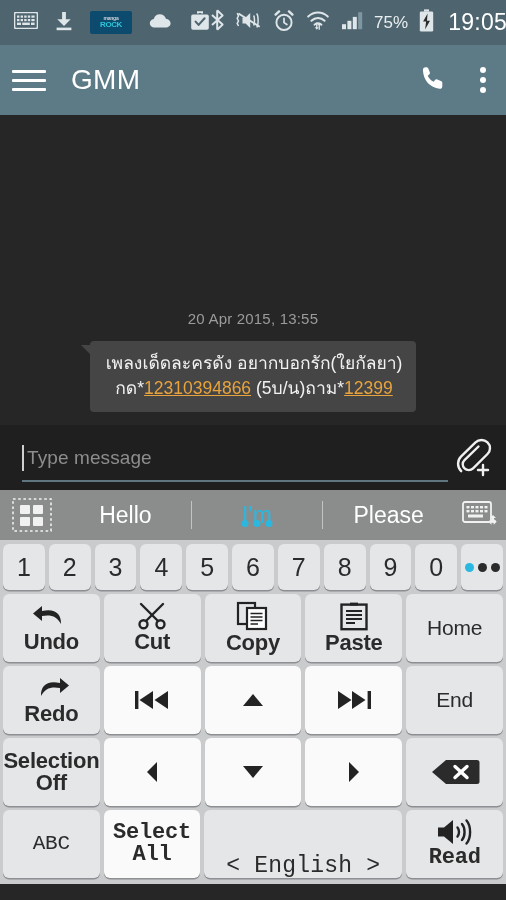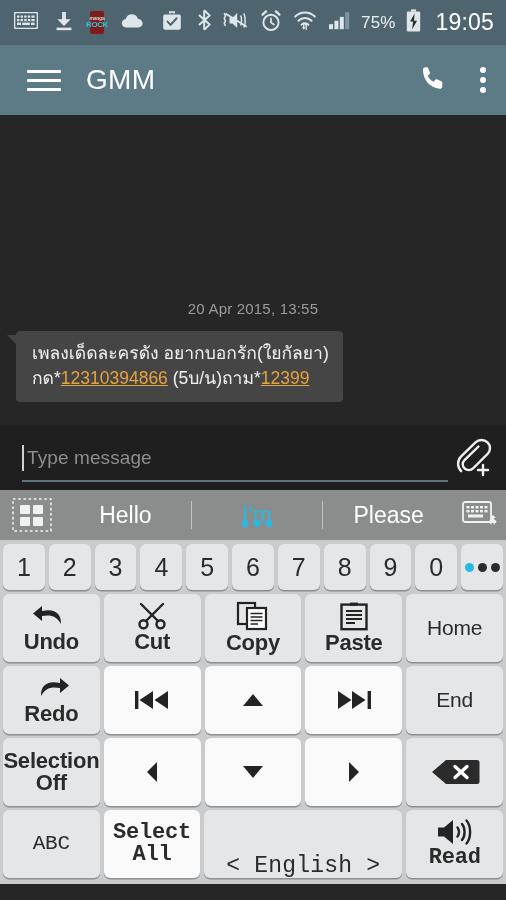--- a/index.html
+++ b/index.html
@@ -14,50 +14,50 @@
 
   
   .statusbar{
     height:45px; background:#4e6570; display:flex; align-items:center;
     padding:0 12px 0 14px; color:#e9eef0;
   }
   .sb-left{ display:flex; align-items:center; gap:17px; }
   .sb-right{ display:flex; align-items:center; gap:11px; margin-left:auto; }
   .sb-ico{ display:block; }
   .mangarock{
-    width:14px;height:23px;border-radius:2px;background:#7f1d1d;
+    width:42px;height:23px;border-radius:2px;background:#0c4a6e;
     display:flex;flex-direction:column;align-items:center;justify-content:center;
     line-height:1;
   }
   .mangarock .m1{font-size:5px;color:#cfd6d8;font-weight:bold;letter-spacing:-.2px;}
   .mangarock .m2{font-size:8px;color:#2ec5d8;font-weight:bold;letter-spacing:-.4px;}
   .batt-pct{ font-size:17px; letter-spacing:.1px; color:#e9eef0; }
   .clock{ font-size:23px; letter-spacing:.2px; color:#ffffff; margin-left:3px; }
 
   
   .appbar{
     height:70px;background:#5d7a87;display:flex;align-items:center;
-    padding:0 18px 0 27px;
+    padding:0 18px 0 12px;
   }
   .hamburger{ width:34px; display:flex; flex-direction:column; gap:6px; cursor:pointer;}
   .hamburger i{ display:block; height:3px; background:#fff; border-radius:1px;}
   .app-title{ color:#fff; font-size:28px; margin-left:25px; letter-spacing:.3px; }
   .ab-right{ margin-left:auto; display:flex; align-items:center; gap:26px; }
   .kebab{ width:6px; display:flex; flex-direction:column; gap:4px; padding:2px 8px; }
   .kebab i{ width:6px;height:6px;border-radius:50%;background:#fff;display:block; }
 
   
   .convo{
     position:relative;background:#262626;height:310px;
     padding:5px 16px; display:flex; flex-direction:column; justify-content:flex-end;
   }
   .msg-date{
     text-align:center;color:#9b9b9b;font-size:15px;padding-bottom:14px;letter-spacing:.2px;
   }
-  .bubble-wrap{ position:relative; margin-bottom:18px; }
+  .bubble-wrap{ position:relative; margin-bottom:8px;text-align:center; }
   .bubble{
     position:relative;background:#454545;border-radius:4px;
     padding:10px 14px 11px 16px; display:inline-block; max-width:420px;
   }
   .bubble:before{
     content:""; position:absolute; left:-9px; top:4px;
     border-top:9px solid #454545; border-left:9px solid transparent;
   }
   .btext{ color:#f2f2f2; font-size:17.5px; line-height:1.42; white-space:nowrap; }
   .btext .num{ color:#e8a33d; text-decoration:underline; }

